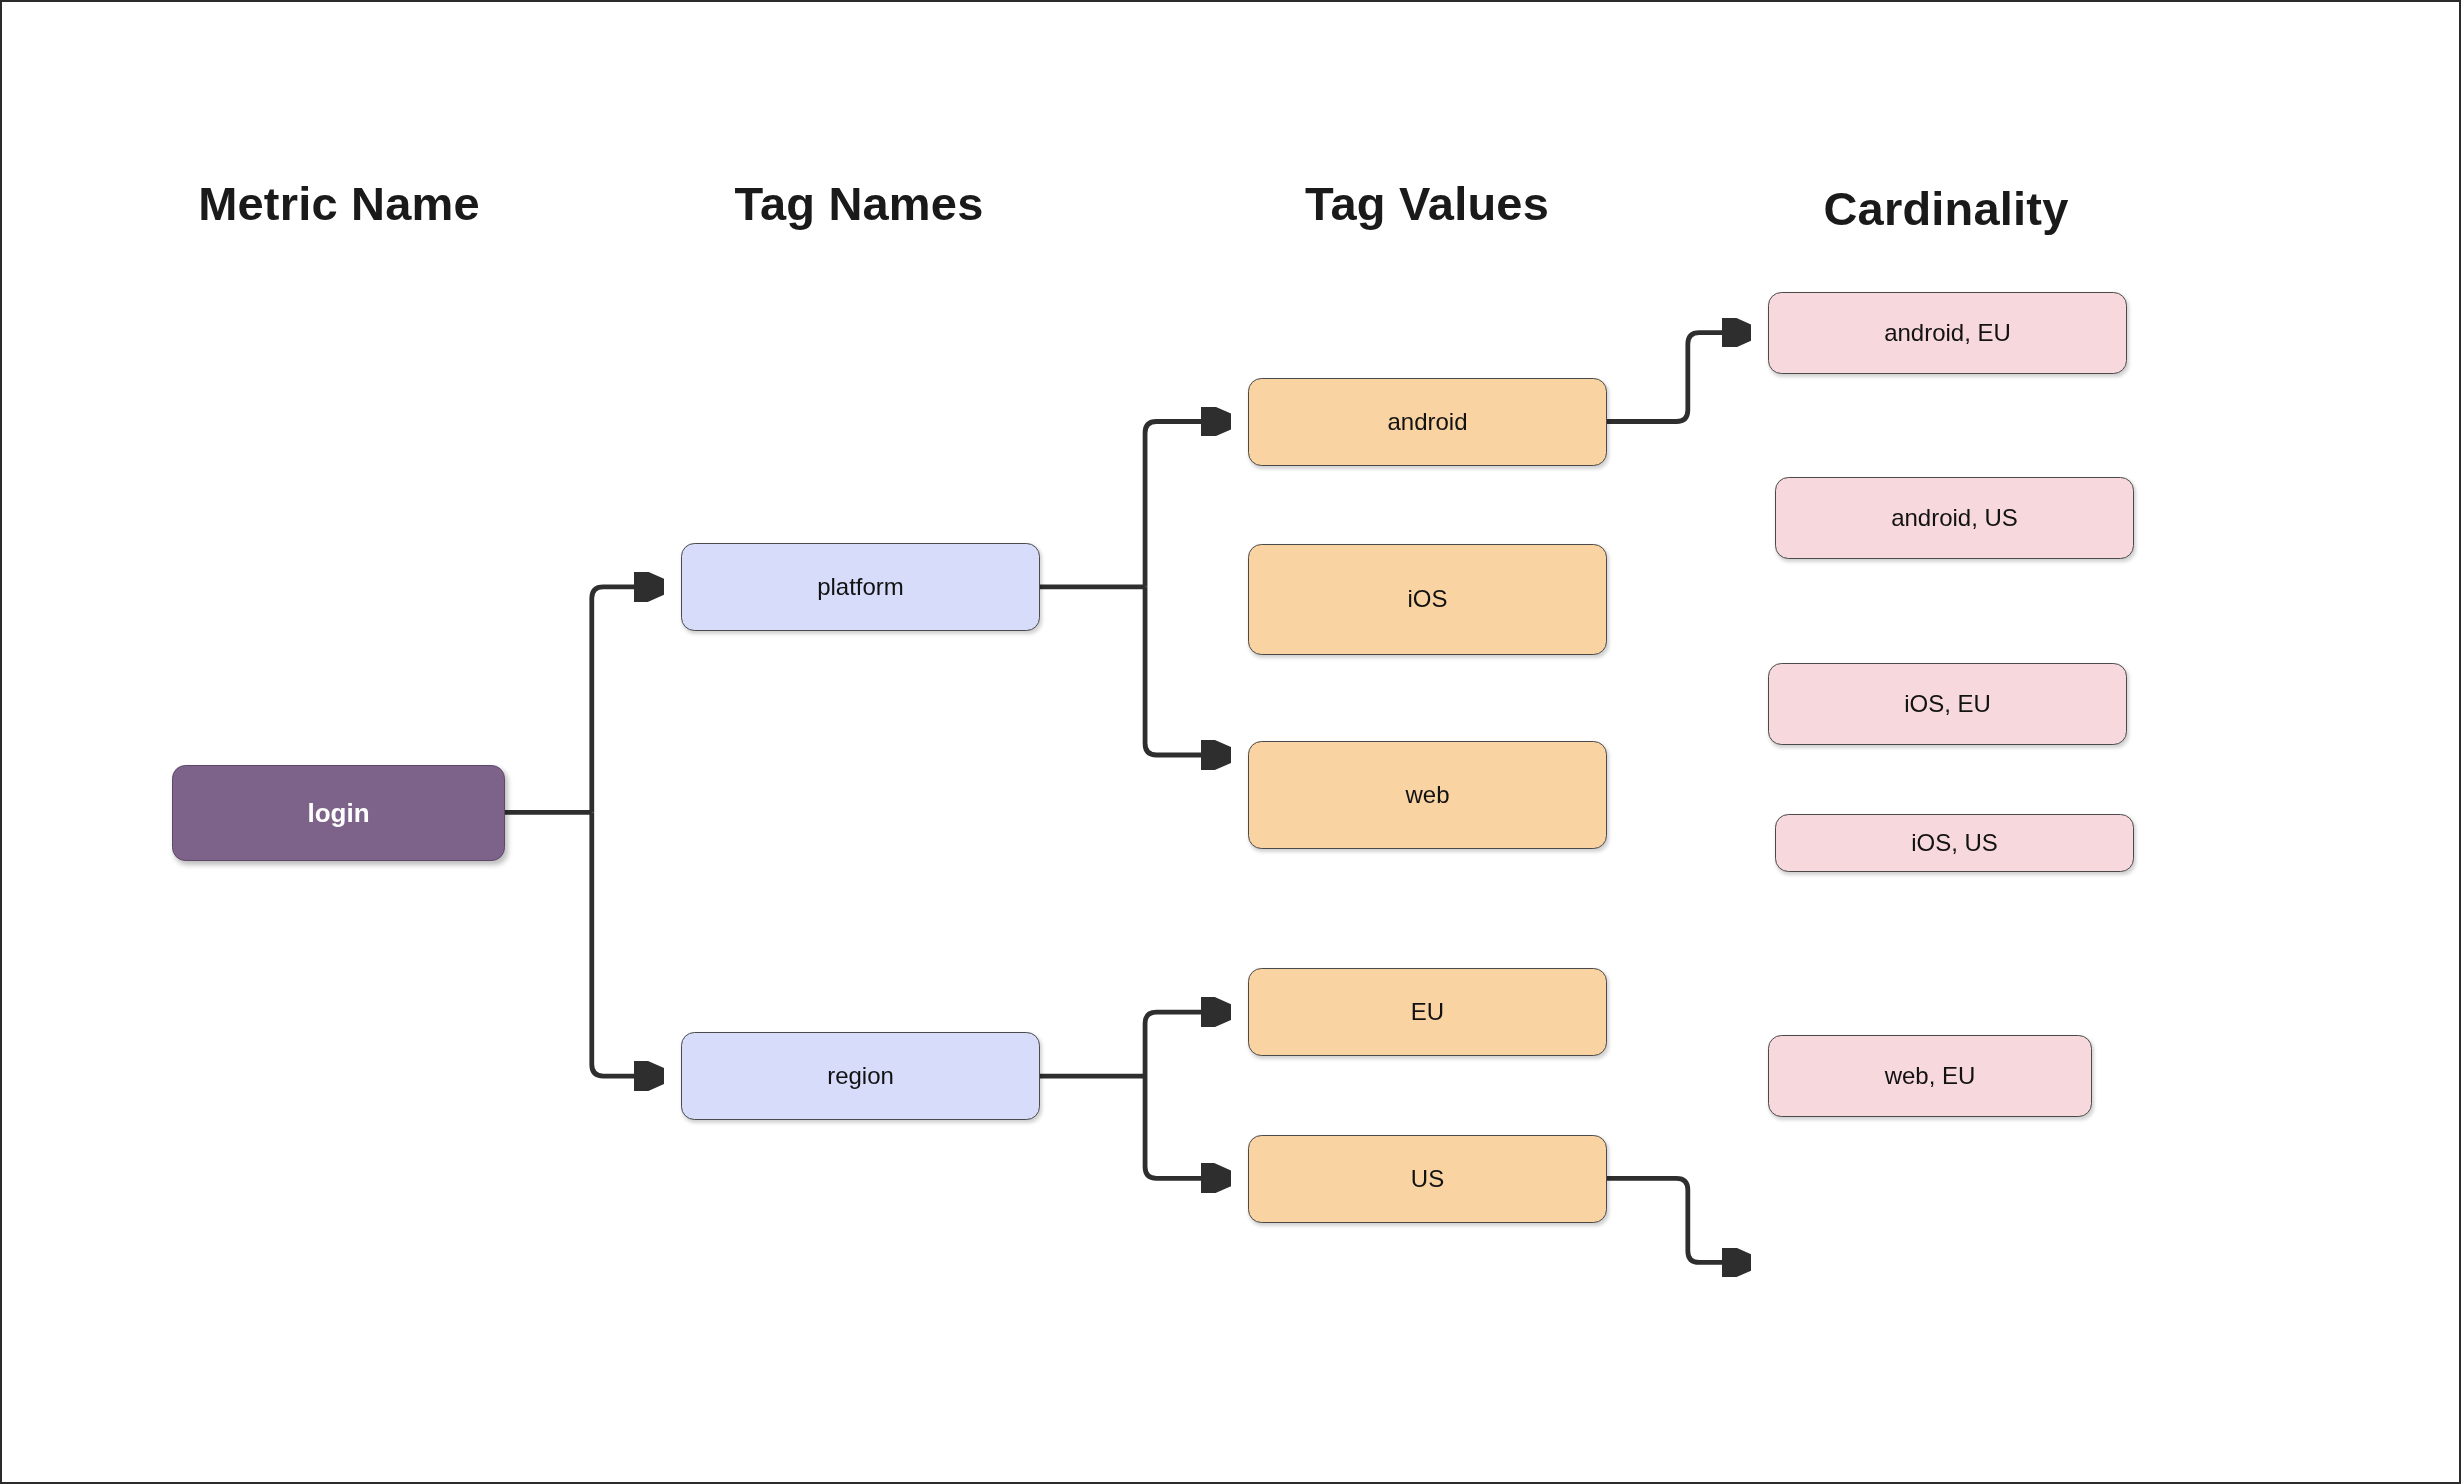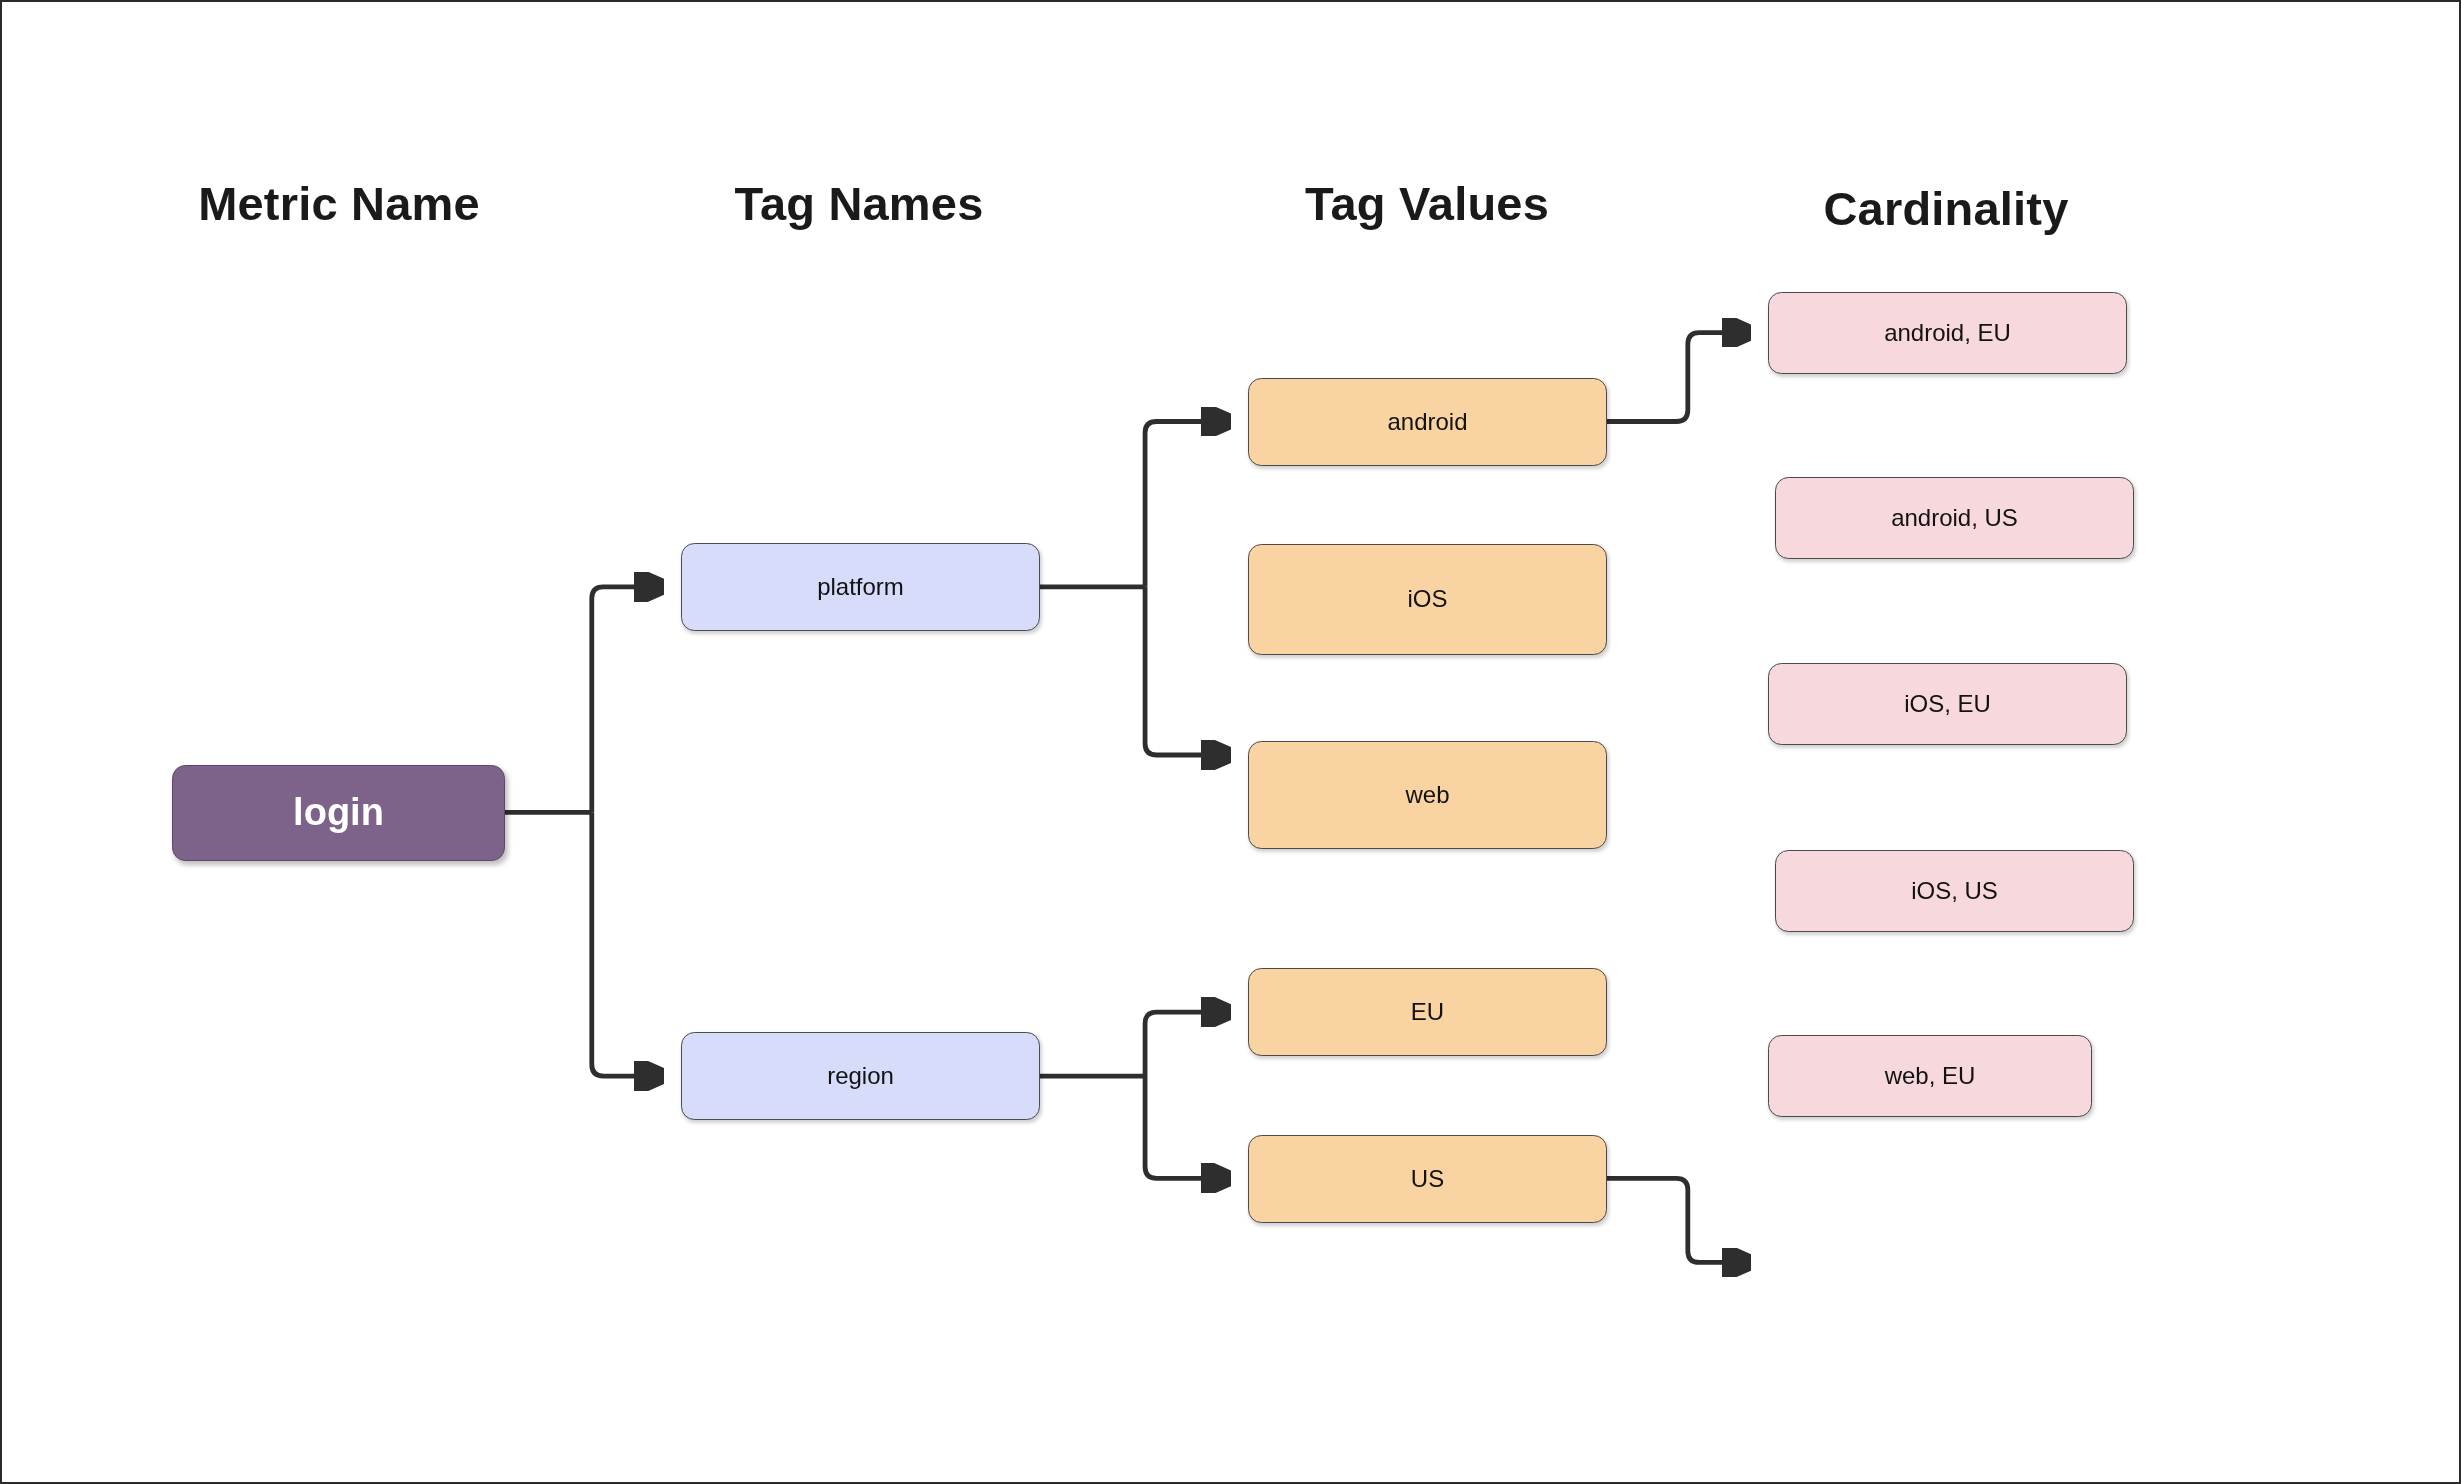--- a/index.html
+++ b/index.html
@@ -65,21 +65,21 @@
     text-align: center;
     line-height: 1.1;
     box-shadow: 1.9px 2.9px 3.8px rgba(0,0,0,0.18);
   }
 
   .node.root {
     background: #7d6389;
     border-color: #5d4868;
     color: #ffffff;
     font-weight: bold;
-    font-size: 38px;
+    font-size: 26px;
     box-shadow: 2.9px 3.8px 4.8px rgba(0,0,0,0.25);
   }
   .node.tagname {
     background: #d7dcfb;
     border-color: #4a4a4a;
   }
   .node.tagvalue {
     background: #f9d3a2;
     border-color: #4a4a4a;
   }
@@ -129,17 +129,17 @@
 
   <div class="node tagvalue" style="left:1246px; top:376px; width:359px; height:88px;">android</div>
   <div class="node tagvalue" style="left:1246px; top:542px; width:359px; height:111px;">iOS</div>
   <div class="node tagvalue" style="left:1246px; top:709px; width:359px; height:108px;margin-top:30px;">web</div>
   <div class="node tagvalue" style="left:1246px; top:966px; width:359px; height:88px;">EU</div>
   <div class="node tagvalue" style="left:1246px; top:1133px; width:359px; height:88px;">US</div>
 
   <div class="node cardinality" style="left:1766px; top:290px; width:359px; height:82px;">android, EU</div>
   <div class="node cardinality" style="left:1773px; top:475px; width:359px; height:82px;">android, US</div>
   <div class="node cardinality" style="left:1766px; top:661px; width:359px; height:82px;">iOS, EU</div>
-  <div class="node cardinality" style="left:1773px; top:848px; width:359px; height:82px;">iOS, US</div>
+  <div class="node cardinality" style="left:1773px; top:812px; width:359px; height:58px;">iOS, US</div>
   <div class="node cardinality" style="left:1766px; top:1033px; width:324px; height:82px;">web, EU</div>
 
 </div>
 
 
 </body></html>

